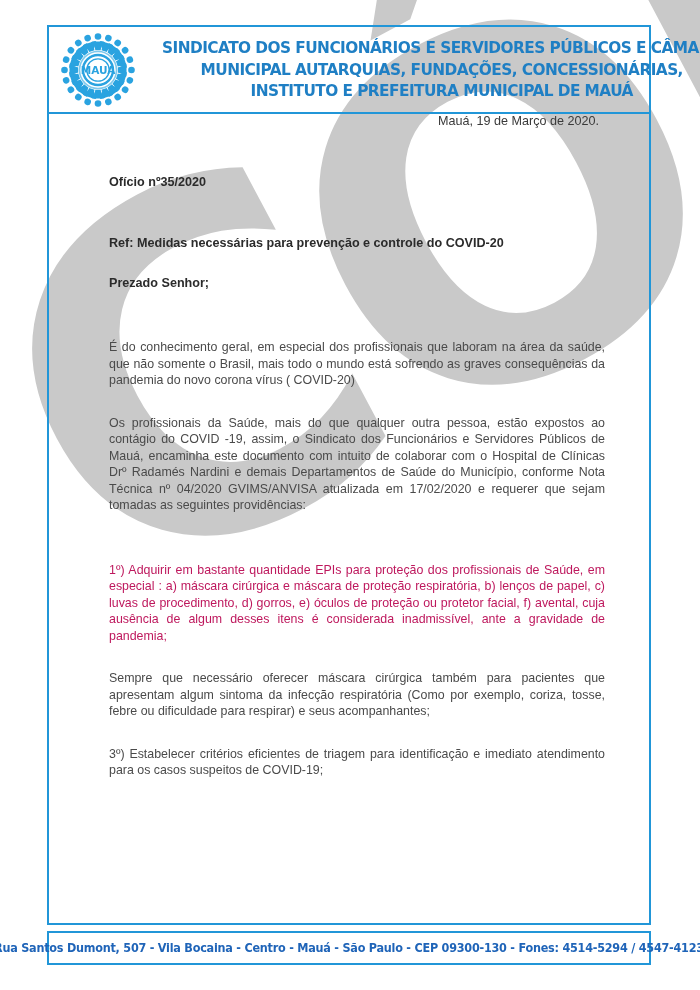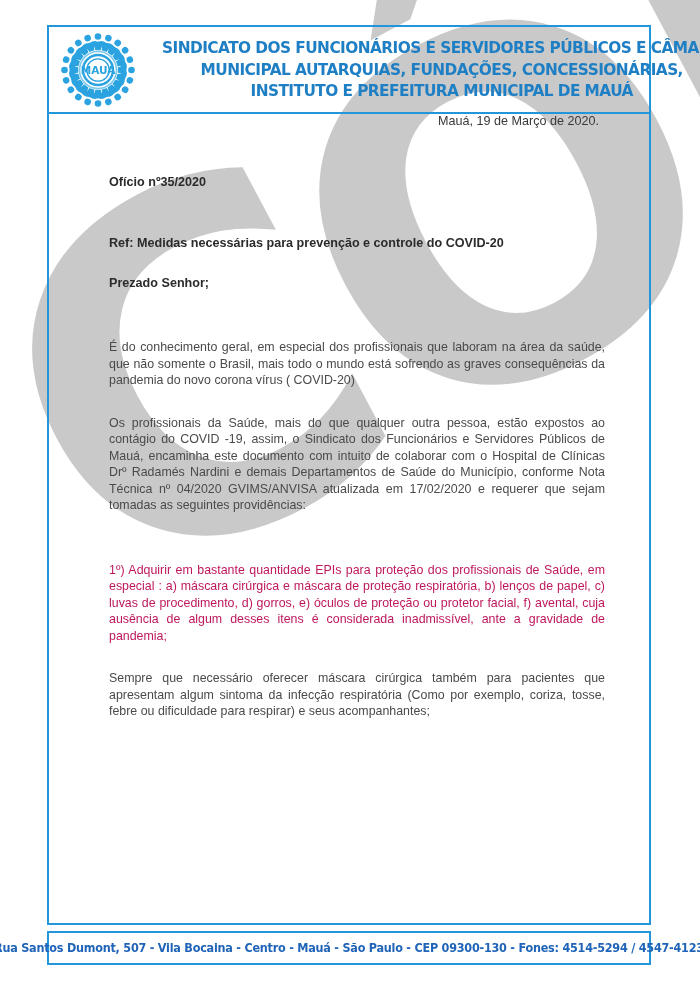--- a/index.html
+++ b/index.html
@@ -225,19 +225,20 @@
   <div class="body-area">
     <div class="date-line">Mauá, 19 de Março de 2020.</div>
     <div class="oficio">Ofício nº35/2020</div>
     <div class="ref-line">Ref: Medidas necessárias para prevenção e controle do COVID-20</div>
     <div class="greeting">Prezado Senhor;</div>
 
     <div class="para first">É do conhecimento geral, em especial dos profissionais que laboram na área da saúde, que não somente o Brasil, mais todo o mundo está sofrendo as graves consequências da pandemia do novo corona vírus ( COVID-20)</div>
     <div class="para">Os profissionais da Saúde, mais do que qualquer outra pessoa, estão expostos ao contágio do COVID -19, assim, o Sindicato dos Funcionários e Servidores Públicos de Mauá, encaminha este documento com intuito de colaborar com o Hospital de Clínicas Drº Radamés Nardini e demais Departamentos de Saúde do Município, conforme Nota Técnica nº 04/2020 GVIMS/ANVISA atualizada em 17/02/2020 e requerer que sejam tomadas as seguintes providências:</div>
     <div class="para bold">1º) Adquirir em bastante quantidade EPIs para proteção dos profissionais de Saúde, em especial : a) máscara cirúrgica e máscara de proteção respiratória, b) lenços de papel, c) luvas de procedimento, d) gorros, e) óculos de proteção ou protetor facial, f) avental, cuja ausência de algum desses itens é considerada inadmissível, ante a gravidade de pandemia;</div>
     <div class="para">Sempre que necessário oferecer máscara cirúrgica também para pacientes que apresentam algum sintoma da infecção respiratória (Como por exemplo, coriza, tosse, febre ou dificuldade para respirar) e seus acompanhantes;</div>
+    <div class="para">3º) Estabelecer critérios eficientes de triagem para identificação e imediato atendimento para os casos suspeitos de COVID-19;</div>
   </div>
 
   <div class="footer-band">
     <div class="footer-text">Rua Santos Dumont, 507 - Vila Bocaina - Centro - Mauá - São Paulo - CEP 09300-130 - Fones: 4514-5294 / 4547-4123</div>
   </div>
 
 </div>
 
 </body></html>

